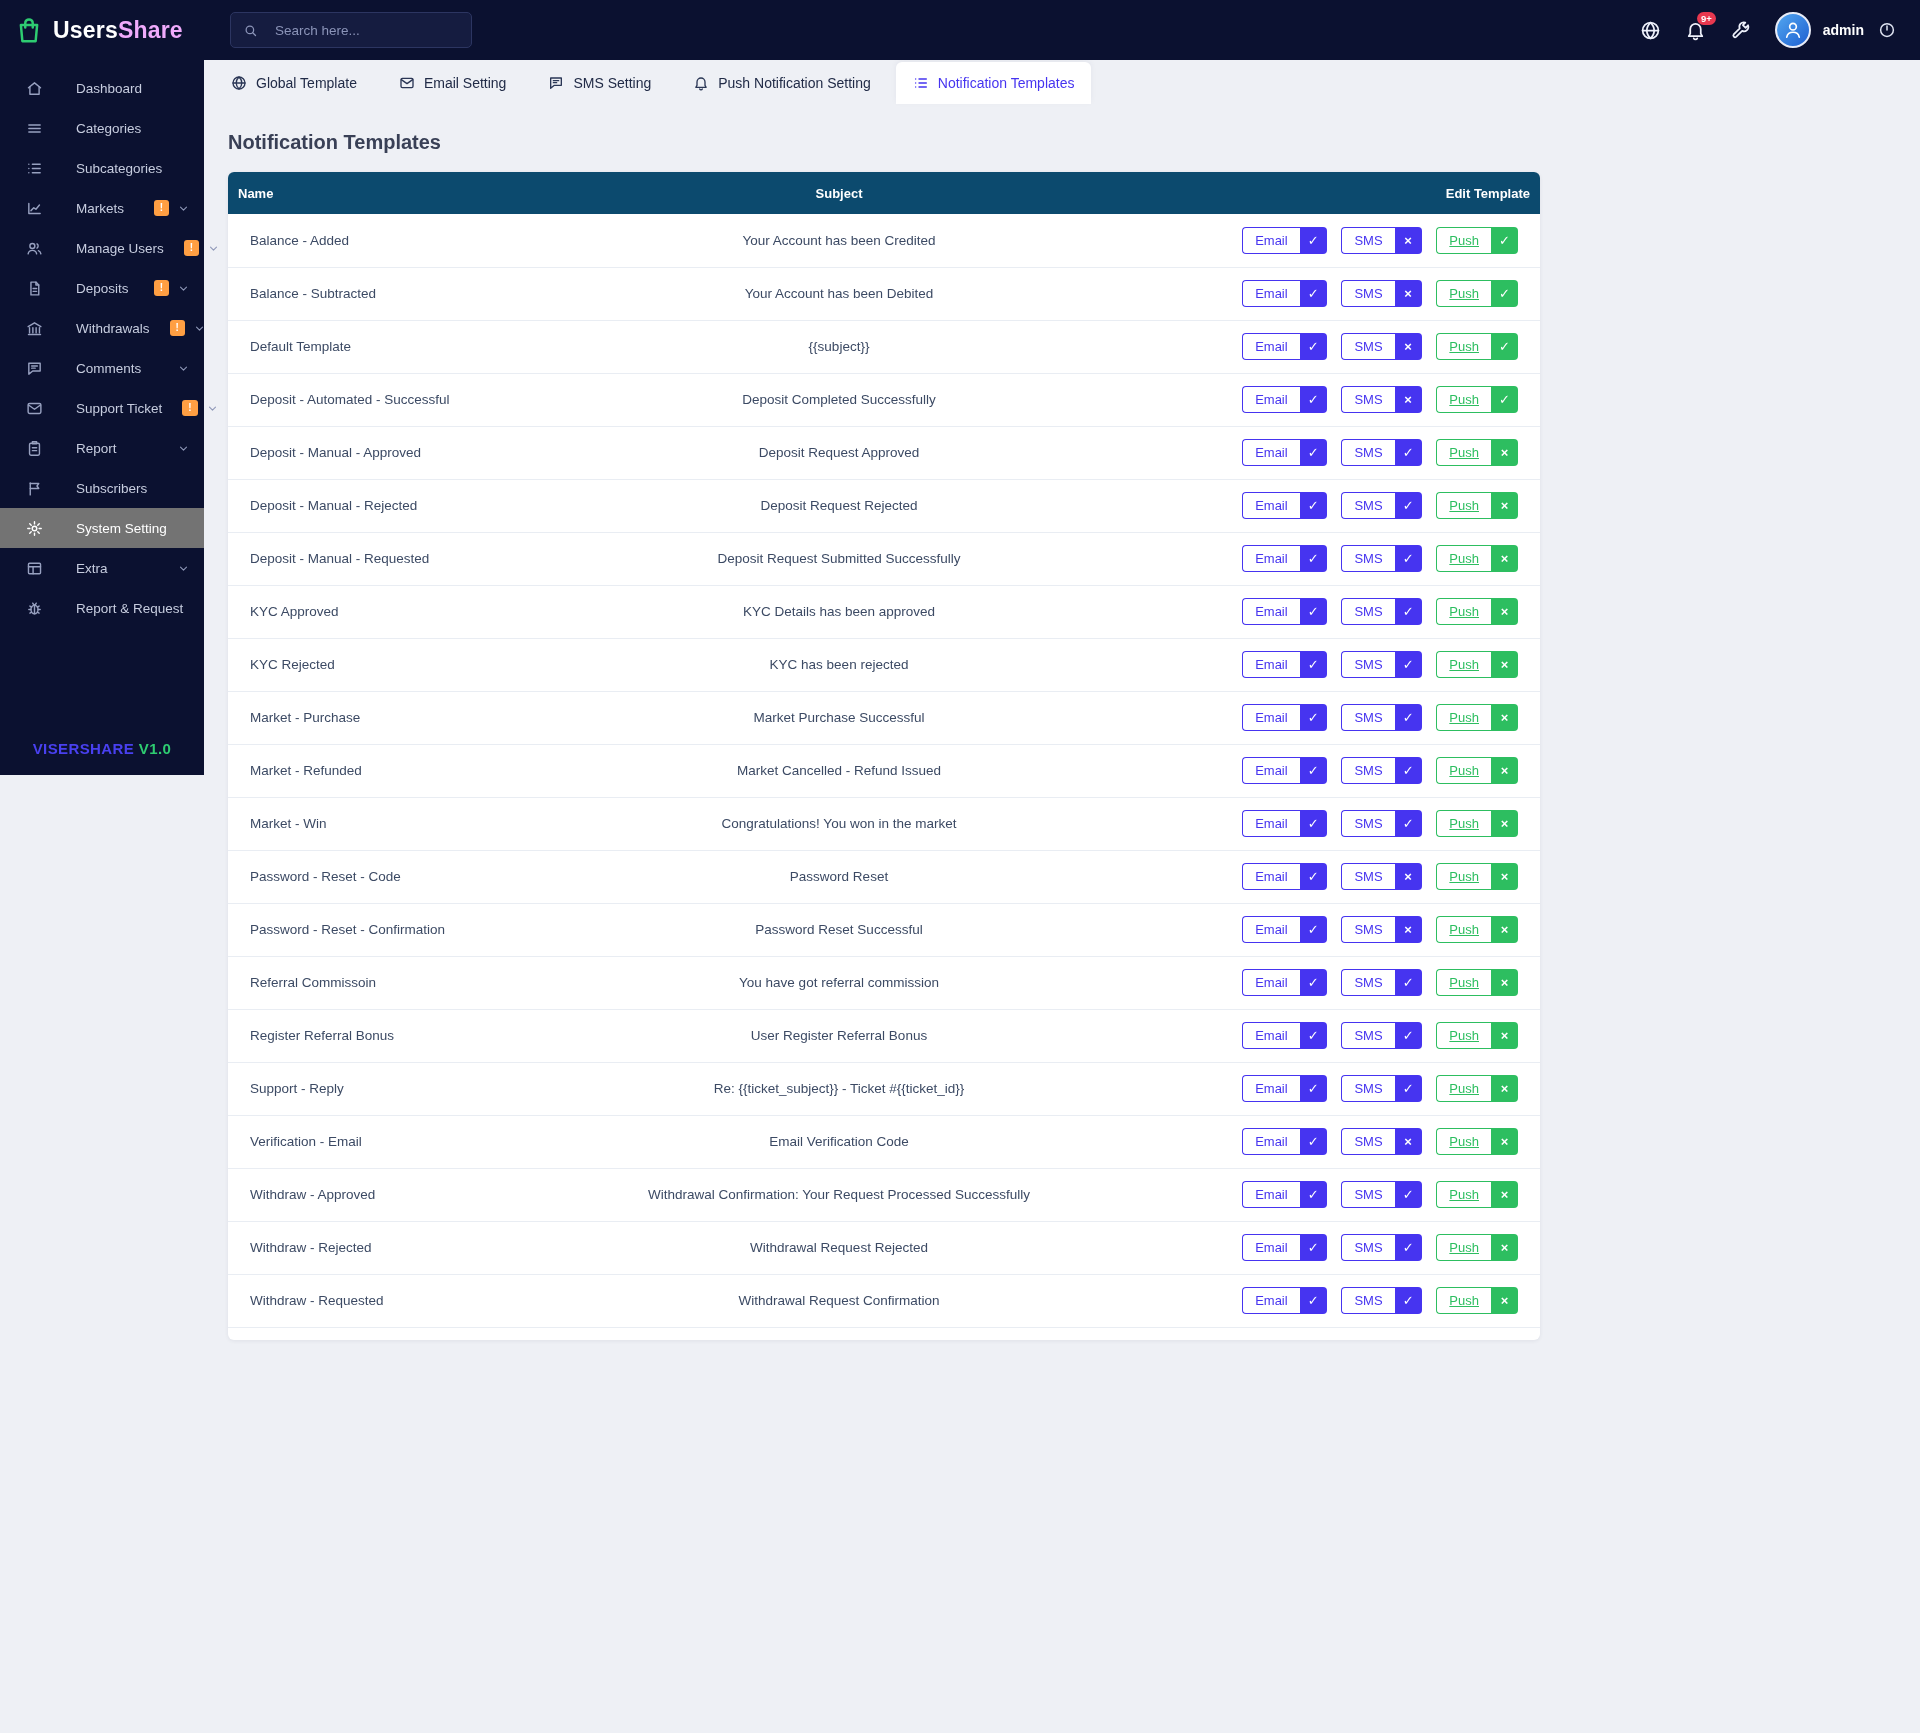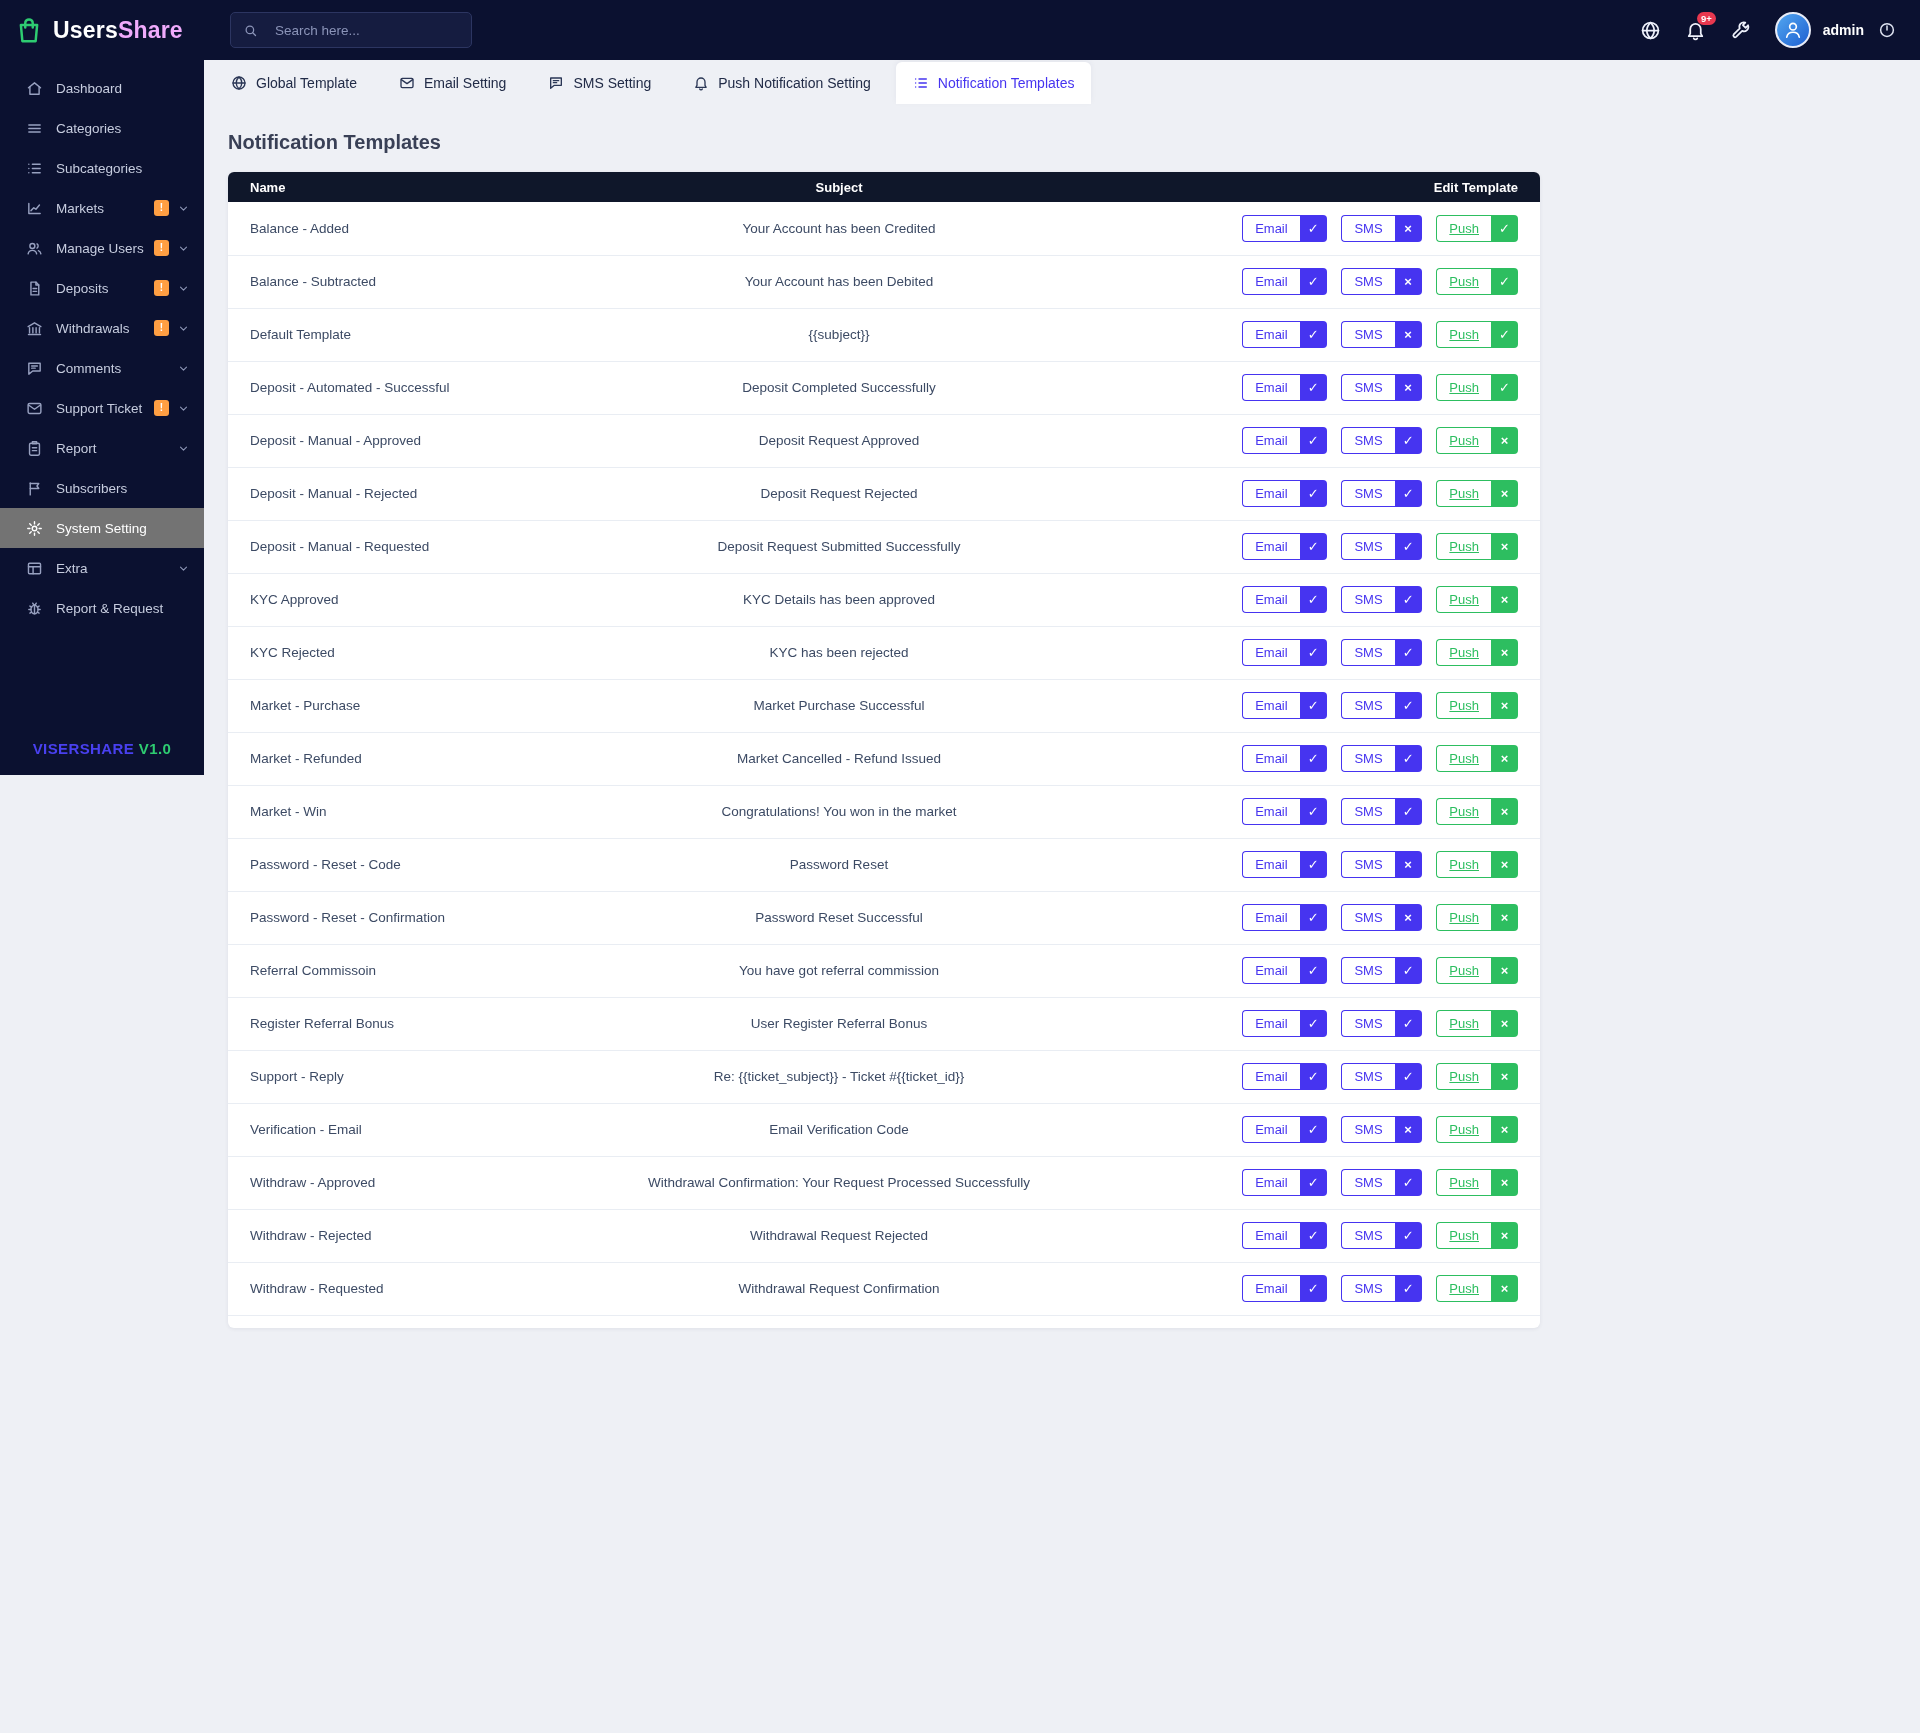--- a/index.html
+++ b/index.html
@@ -51,21 +51,21 @@
   .admin-name { color:#ffffff; font-weight:700; font-size:14px; margin-left:-12px; }
   .session-icon { width:18px; height:18px; color:#dfe4f2; cursor:pointer; margin-left:-10px; }
 
   
   .sidebar {
     position:absolute; top:60px; left:0; width:204px;
     background:#0b1130; padding:8px 0 18px 0;
   }
   .side-item {
     height:40px; display:flex; align-items:center;
-    padding:0 14px 0 26px; color:#c7cddf; font-size:13.5px; cursor:pointer;
+    padding:0 14px 0 26px; color:#c7cddf; font-size:13.5px; cursor:pointer;gap:20px;
   }
   .side-item.active { background:#737373; color:#ffffff; }
   .s-icon { width:17px; height:17px; flex:0 0 17px; margin-right:13px; color:#98a1c0; }
   .side-item.active .s-icon { color:#ffffff; }
   .s-label { white-space:nowrap; }
   .side-right { margin-left:auto; display:flex; align-items:center; gap:8px; }
   .side-badge {
     background:#ff9f43; color:#fff; font-size:10px; font-weight:700;
     padding:2px 6px; border-radius:3px; line-height:1.2;
   }
@@ -88,22 +88,22 @@
 
   .page-title { margin:27px 0 18px 24px; font-size:20px; font-weight:700; color:#394056; }
 
   .card {
     margin-left:24px; width:1312px; background:#ffffff;
     border-radius:6px; padding-bottom:12px;
     box-shadow:0 1px 4px rgba(25,25,60,.07);
   }
   table { width:100%; border-collapse:collapse; }
   thead th {
-    background:#0f172a; color:#ffffff; font-size:13px; font-weight:700;
-    height:30px; padding:0 22px; white-space:nowrap;
+    background:#0c4a6e; color:#ffffff; font-size:13px; font-weight:700;
+    height:42px; padding:0 10px; white-space:nowrap;
   }
   thead th.th-name  { text-align:left;  width:380px; border-radius:6px 0 0 0; }
   thead th.th-subj  { text-align:center; }
   thead th.th-edit  { text-align:right; width:470px; border-radius:0 6px 0 0; }
   tbody td {
     height:53px; padding:0 22px; font-size:13.5px; color:#3c4a64;
     border-bottom:1px solid #e9edf3;
   }
   td.td-name { text-align:left; }
   td.td-subject { text-align:center; }

